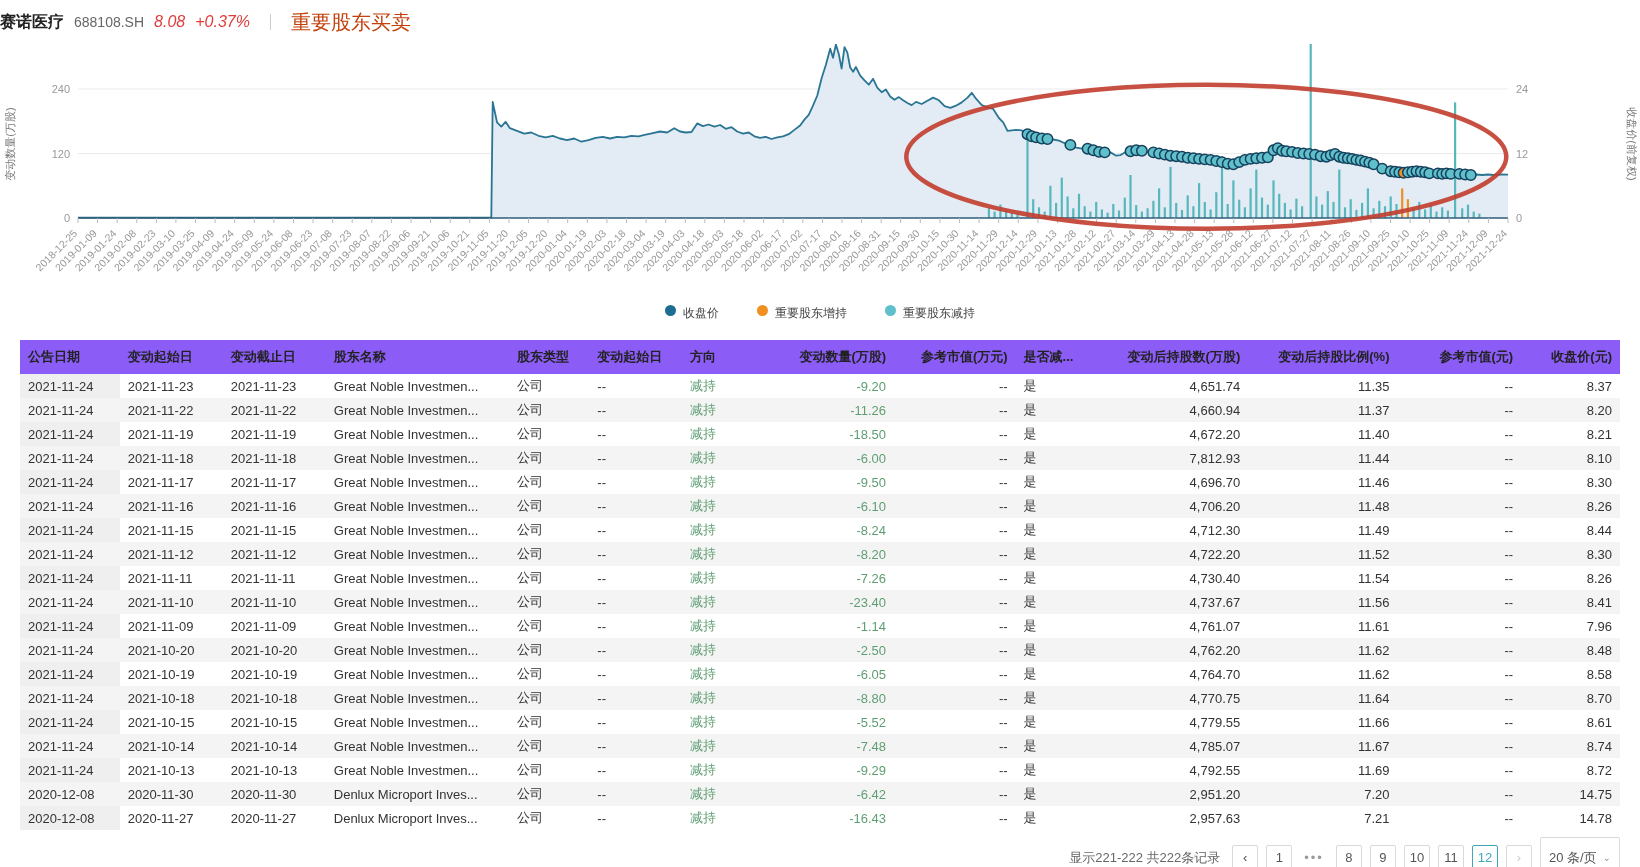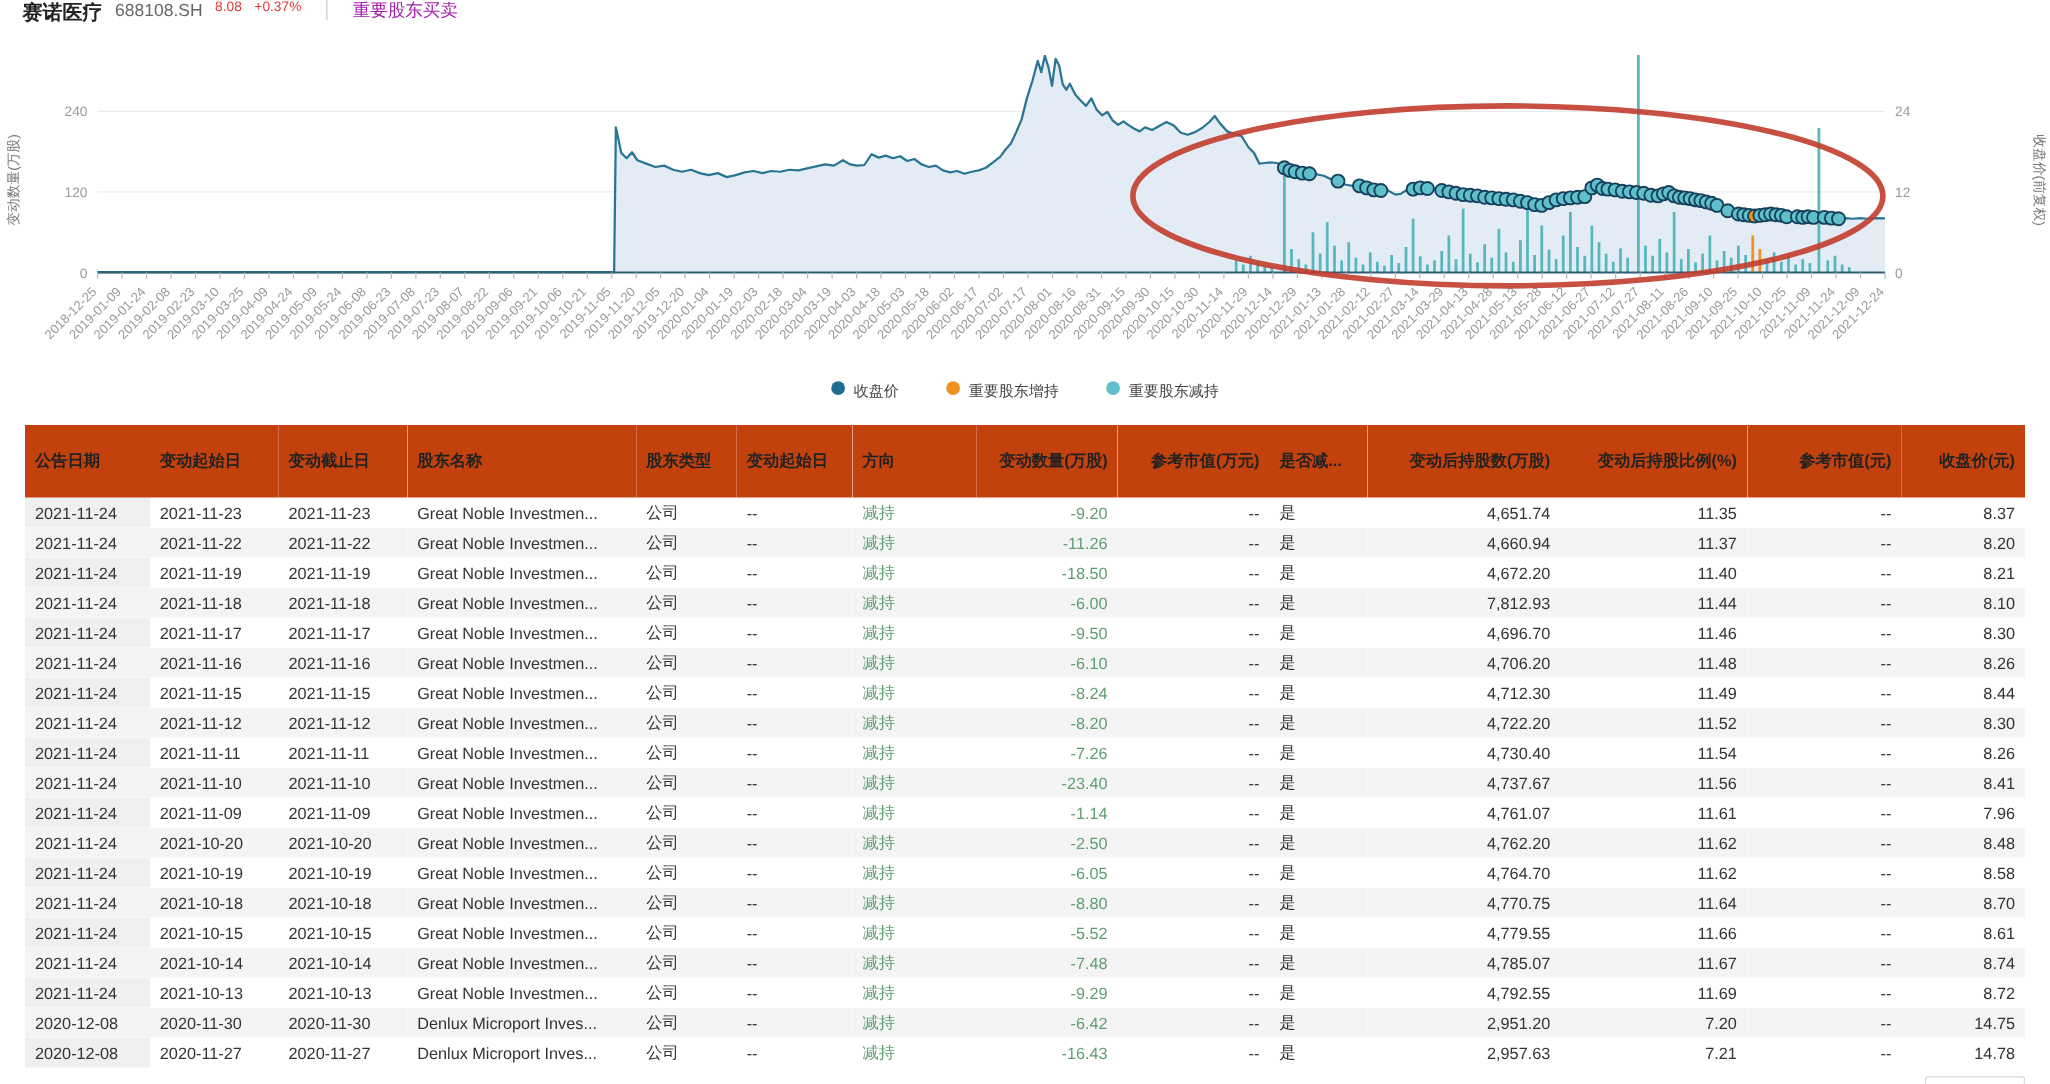--- a/index.html
+++ b/index.html
@@ -1,37 +1,37 @@
 <!DOCTYPE html>
 <html><head>
 <meta charset="utf-8">
 <style>
   html,body{margin:0;padding:0;background:#fff;width:1640px;height:867px;overflow:hidden;
     font-family:"Liberation Sans","DejaVu Sans",sans-serif;color:#333;}
   
-  .topbar{height:44px;display:flex;padding-left:18px;gap:10px;background:#fff;}
+  .topbar{height:44px;display:flex;align-items:center;padding-left:0;gap:10px;background:#fff;}
   .stock-name{font-size:16px;font-weight:bold;color:#222;}
   .stock-code{font-size:14px;color:#666;}
-  .stock-price,.stock-change{font-size:11px;color:#e03c3c;}
+  .stock-price,.stock-change{font-size:16px;color:#e03c3c;font-style:italic;}
   .vdivider{width:1px;height:16px;background:#ccc;margin:0 10px;}
-  .tab{font-size:14px;color:#a21caf;cursor:pointer;}
+  .tab{font-size:20px;color:#c2410c;cursor:pointer;}
   
   .chart-wrap{position:relative;width:1640px;height:252px;}
   svg text{font-family:"Liberation Sans","DejaVu Sans",sans-serif;}
   .xt{font-size:10.5px;fill:#999;}
   .yt{font-size:11px;fill:#999;}
   .at{font-size:11px;fill:#777;}
   
   .legend{display:flex;justify-content:center;align-items:center;gap:38px;height:26px;margin-top:4px;}
   .legend-item{display:flex;gap:7px;cursor:pointer;}
   .legend-dot{width:11px;height:11px;border-radius:50%;}
   .legend-label{font-size:12px;color:#444;}
   
   table{border-collapse:collapse;width:1600px;margin:14px 20px 0 20px;table-layout:fixed;font-size:13px;}
-  th{background:#c2410c;color:#222;font-weight:bold;padding:20px 8px;white-space:nowrap;overflow:hidden;text-overflow:ellipsis;}
+  th{background:#8b5cf6;color:#222;font-weight:bold;padding:8px 8px;white-space:nowrap;overflow:hidden;text-overflow:ellipsis;}
   td{padding:3px 8px;color:#333;white-space:nowrap;overflow:hidden;text-overflow:ellipsis;height:17px;}
   tr.even td{background:#f4f4f4;}
   td.first{background:#efefef;}
   .al{text-align:left;} .ar{text-align:right;}
   td.green{color:#5f9e72;}
   
   .pager{display:flex;justify-content:flex-end;align-items:center;gap:8px;padding:7px 20px 0 0;}
   .pager-summary{font-size:13px;color:#666;margin-right:4px;text-align:center;}
   .pbtn{min-width:26px;height:25px;border:1px solid #d9d9d9;border-radius:2px;background:#fff;color:#555;
     display:flex;align-items:center;justify-content:center;font-size:13px;padding:0 4px;cursor:pointer;box-sizing:border-box;}

